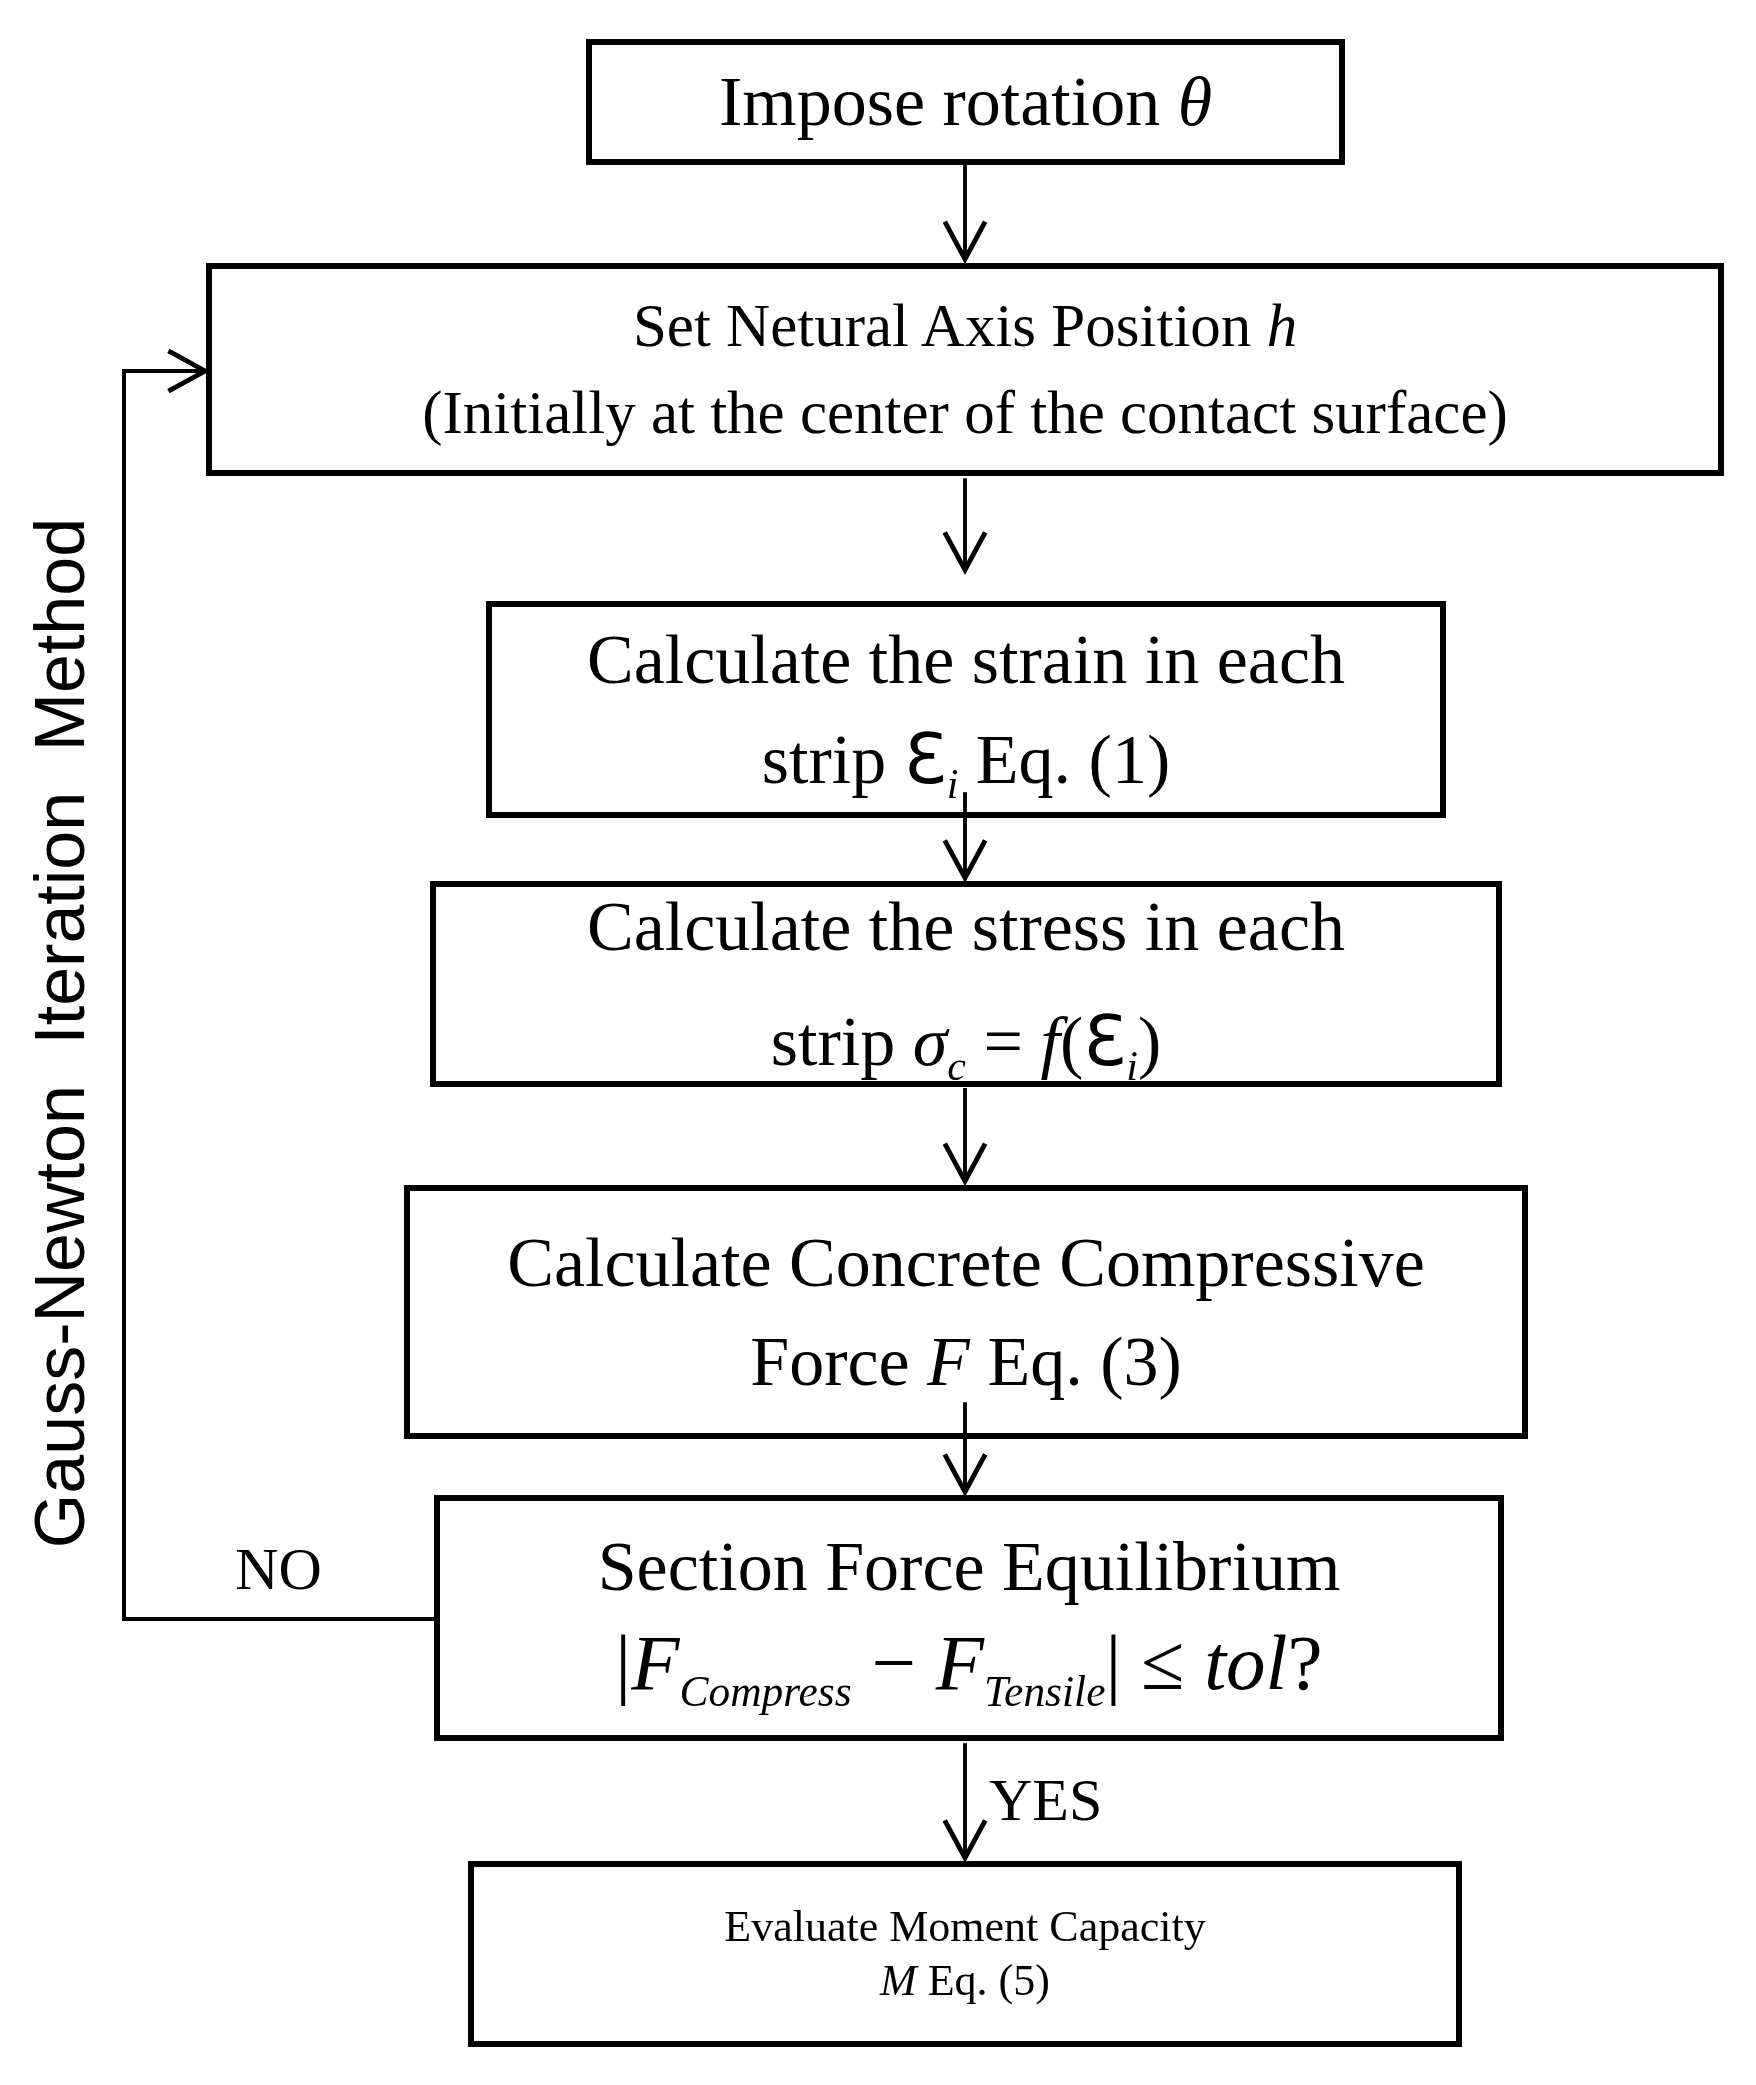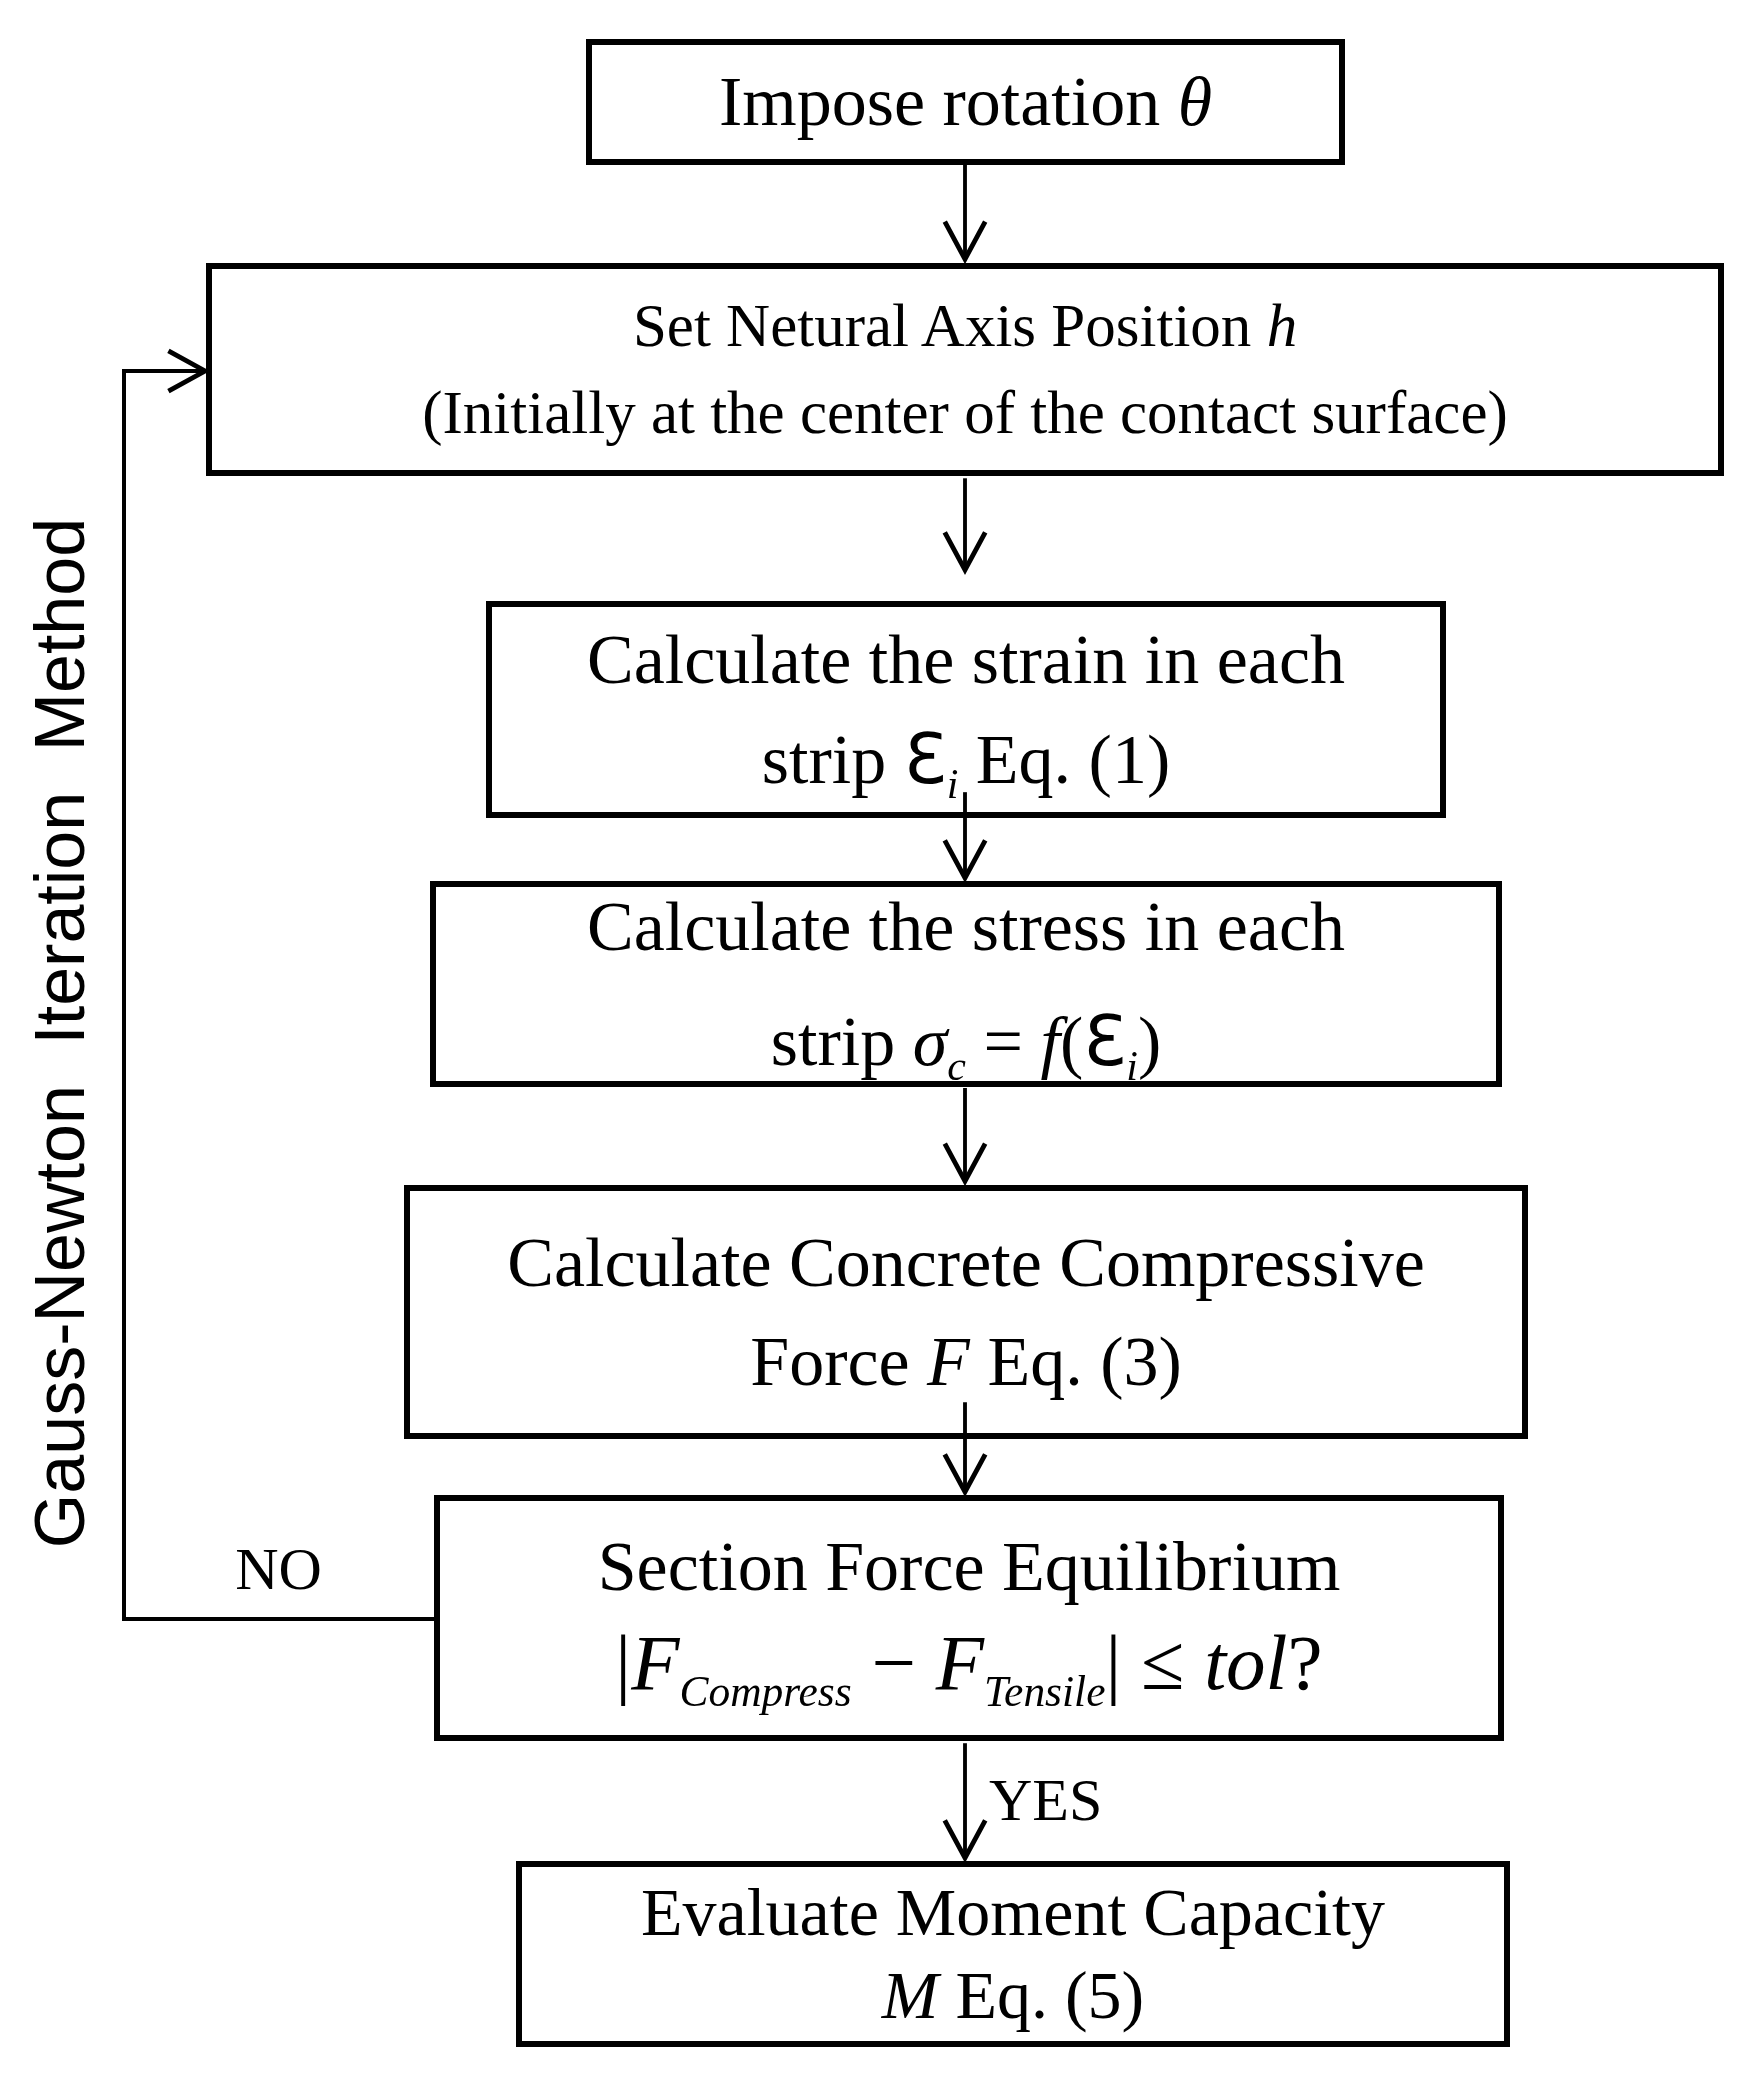--- a/index.html
+++ b/index.html
@@ -19,21 +19,21 @@
     background: #fff;
     display: flex;
     flex-direction: column;
     align-items: center;
     justify-content: center;
     text-align: center;
     font-size: 70px;
     line-height: 1.42;
   }
   .box .line { white-space: nowrap; }
-  .tight { line-height: 1.22; font-size: 68px; margin-left: 48px; }
+  .tight { line-height: 1.22; font-size: 44px; }
   i { font-style: italic; }
   sub { font-size: 0.6em; font-style: italic; line-height: 0; }
   .eps { font-family: "DejaVu Sans", "DejaVu Serif", sans-serif; }
   .eq-math { font-size: 79px; }
   .eq-math sub { font-size: 0.55em; }
   .arrow { position: absolute; overflow: visible; }
   .vline { position: absolute; width: 3.9px; background: #000; }
   .hline { position: absolute; height: 3.9px; background: #000; }
   .branch-label {
     position: absolute;

